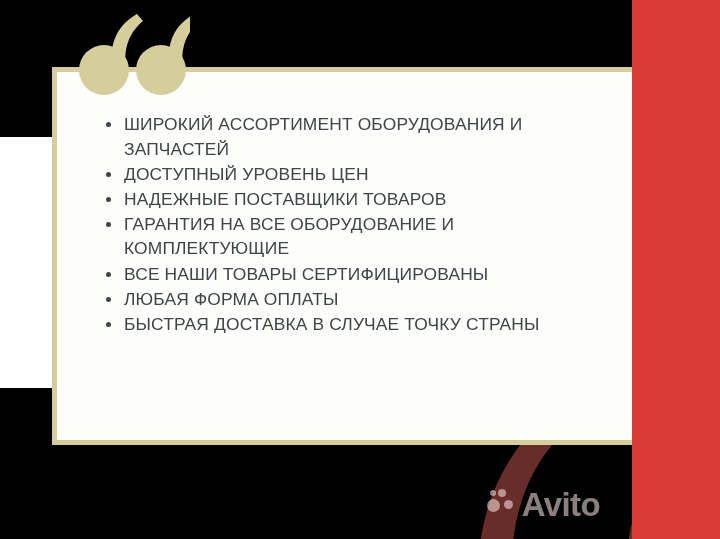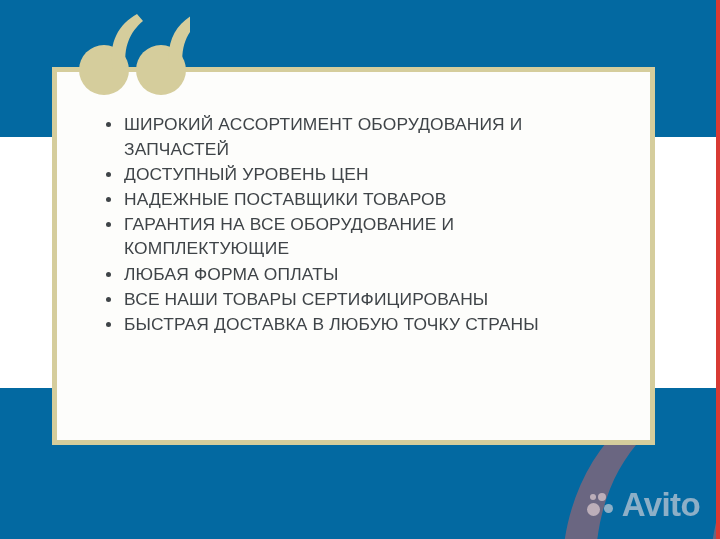--- a/index.html
+++ b/index.html
@@ -1,21 +1,21 @@
 <!DOCTYPE html>
 <html><head>
 <meta charset="utf-8">
 <style>
   html,body{margin:0;padding:0;}
   body{
     width:720px;height:539px;overflow:hidden;
     font-family:"Liberation Sans","DejaVu Sans",sans-serif;
     background:#d93a34;
   }
-  .stage{position:relative;width:716px;height:539px;overflow:hidden;background:#0369a1;}
+  .stage{position:relative;width:632px;height:539px;overflow:hidden;background:#000000;}
 
   
   .band-white{
     position:absolute;left:0;top:137px;width:720px;height:251px;
     background:#ffffff;
   }
 
   
   .deco-quote{
     position:absolute;right:-6px;bottom:-112px;
@@ -61,22 +61,22 @@
   }
   .bullets li::before{
     content:"";
     position:absolute;left:5px;top:10px;
     width:5px;height:5px;border-radius:50%;
     background:#3f4448;
   }
 
   
   .avito{
-    position:absolute;right:16px;bottom:18px;
-    display:flex;align-items:center;gap:7px;
+    position:absolute;right:32px;bottom:18px;
+    display:flex;gap:7px;
     opacity:.55;
   }
   .avito-dots{position:relative;width:28px;height:26px;}
   .avito-dots i{position:absolute;display:block;border-radius:50%;background:#ffe9e7;}
   .d1{width:13px;height:13px;left:0;top:11px;}
   .d2{width:8px;height:8px;left:11px;top:1px;}
   .d3{width:9px;height:9px;left:17px;top:12px;}
   .d4{width:6px;height:6px;left:3px;top:2px;}
   .avito-word{
     color:#ffe9e7;font-size:33px;line-height:33px;font-weight:bold;
@@ -103,23 +103,23 @@
 
   <div class="card">
     <div class="card-inner">
       <ul class="bullets">
         <li>ШИРОКИЙ АССОРТИМЕНТ ОБОРУДОВАНИЯ И
 ЗАПЧАСТЕЙ</li>
         <li>ДОСТУПНЫЙ УРОВЕНЬ ЦЕН</li>
         <li>НАДЕЖНЫЕ ПОСТАВЩИКИ ТОВАРОВ</li>
         <li>ГАРАНТИЯ НА ВСЕ ОБОРУДОВАНИЕ И
 КОМПЛЕКТУЮЩИЕ</li>
+        <li>ВСЕ НАШИ ТОВАРЫ СЕРТИФИЦИРОВАНЫ</li>
         <li>ЛЮБАЯ ФОРМА ОПЛАТЫ</li>
-        <li>ВСЕ НАШИ ТОВАРЫ СЕРТИФИЦИРОВАНЫ</li>
-        <li>БЫСТРАЯ ДОСТАВКА В ЛЮБУЮ ТОЧКУ СТРАНЫ</li>
+        <li>БЫСТРАЯ ДОСТАВКА В СЛУЧАЕ ТОЧКУ СТРАНЫ</li>
       </ul>
     </div>
   </div>
 
   <div class="quote-mark">
     <svg viewBox="0 0 115 82" xmlns="http://www.w3.org/2000/svg" aria-hidden="true">
       <g fill="#d5cd9c">
         <circle cx="29" cy="57" r="25"></circle>
         <path d="M38 56C33 29 44 11 62 1l6 7C55 19 48 34 51 56z"></path>
         <circle cx="86" cy="57" r="25"></circle>

